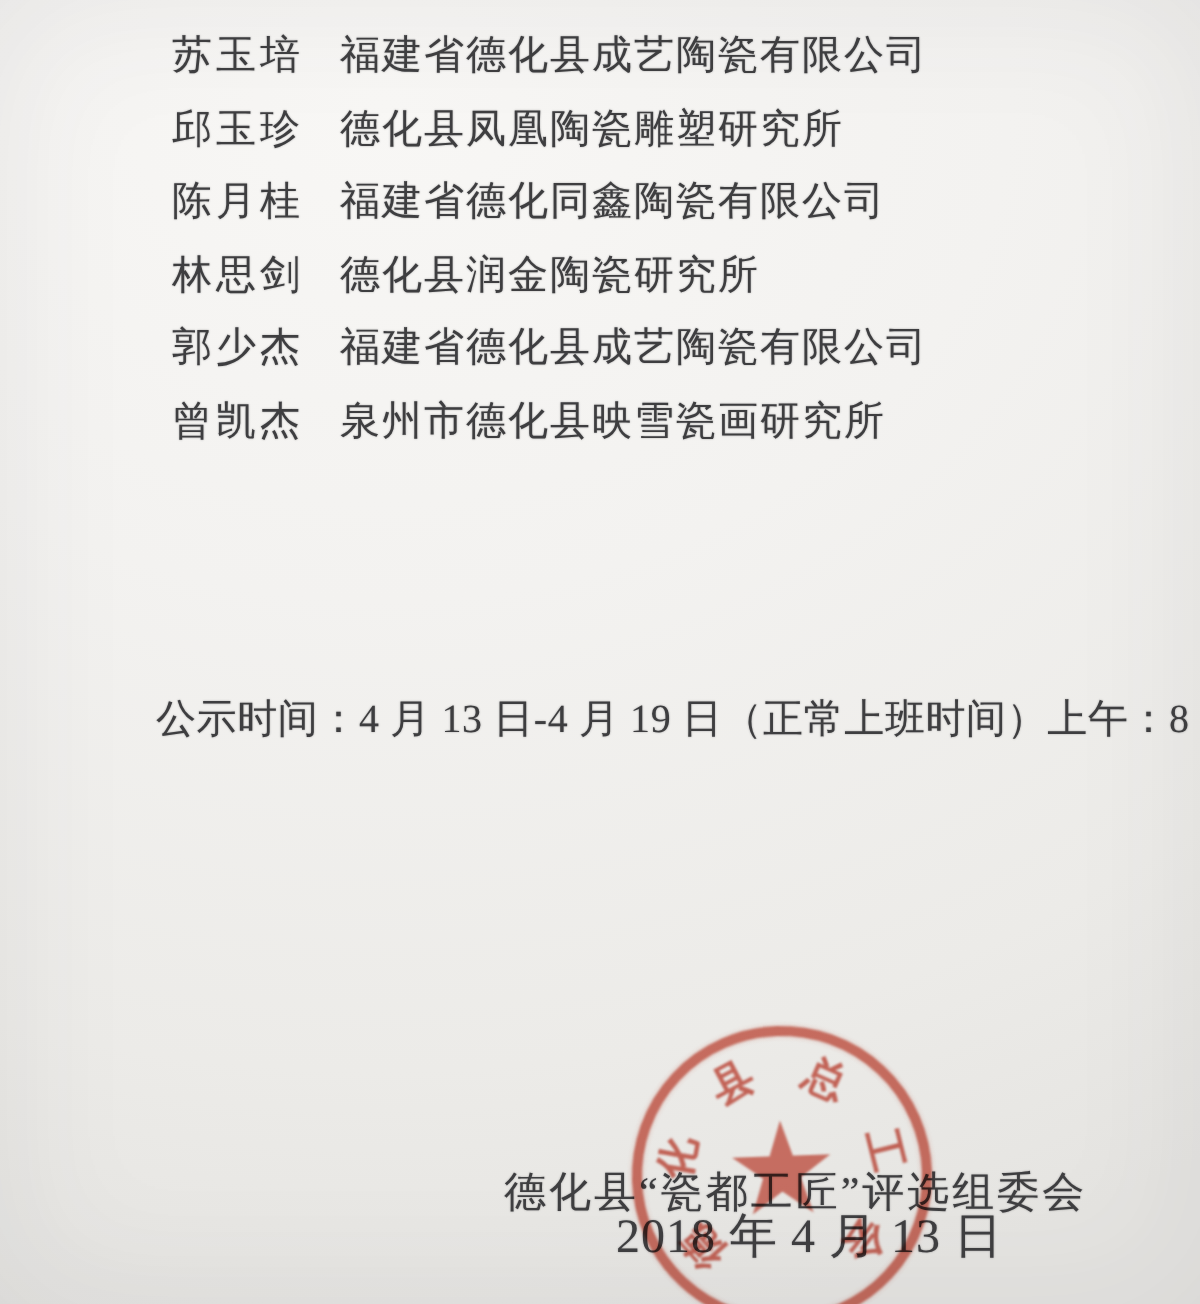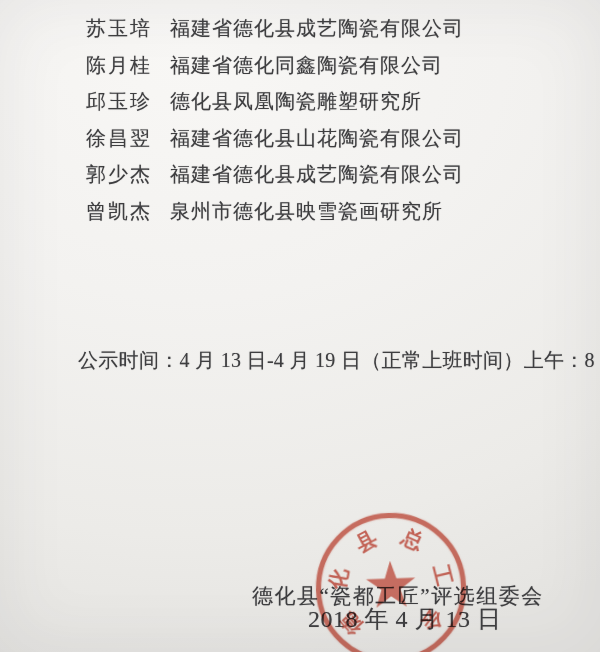--- a/index.html
+++ b/index.html
@@ -65,30 +65,30 @@
 <body>
 
 <div class="page">
 
   <div class="roster ink">
     <div class="row">
       <span class="name">苏玉培</span>
       <span class="org">福建省德化县成艺陶瓷有限公司</span>
     </div>
     <div class="row">
+      <span class="name">邱玉珍</span>
+      <span class="org">德化县凤凰陶瓷雕塑研究所</span>
+    </div>
+    <div class="row">
       <span class="name">陈月桂</span>
       <span class="org">福建省德化同鑫陶瓷有限公司</span>
     </div>
     <div class="row">
-      <span class="name">邱玉珍</span>
-      <span class="org">德化县凤凰陶瓷雕塑研究所</span>
-    </div>
-    <div class="row">
-      <span class="name">徐昌翌</span>
-      <span class="org">福建省德化县山花陶瓷有限公司</span>
+      <span class="name">林思剑</span>
+      <span class="org">德化县润金陶瓷研究所</span>
     </div>
     <div class="row">
       <span class="name">郭少杰</span>
       <span class="org">福建省德化县成艺陶瓷有限公司</span>
     </div>
     <div class="row">
       <span class="name">曾凯杰</span>
       <span class="org">泉州市德化县映雪瓷画研究所</span>
     </div>
   </div>

